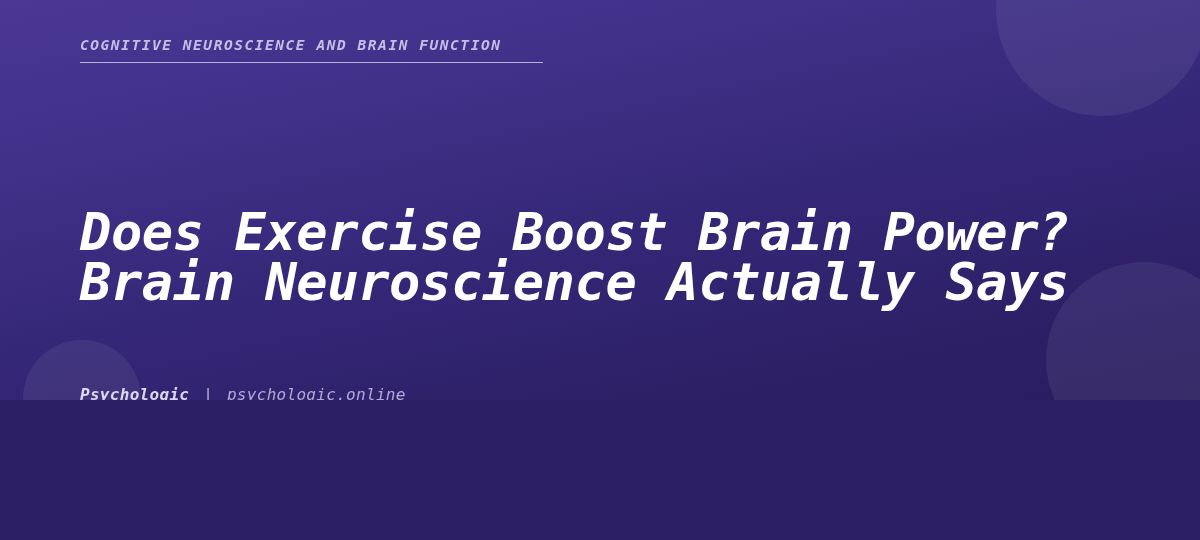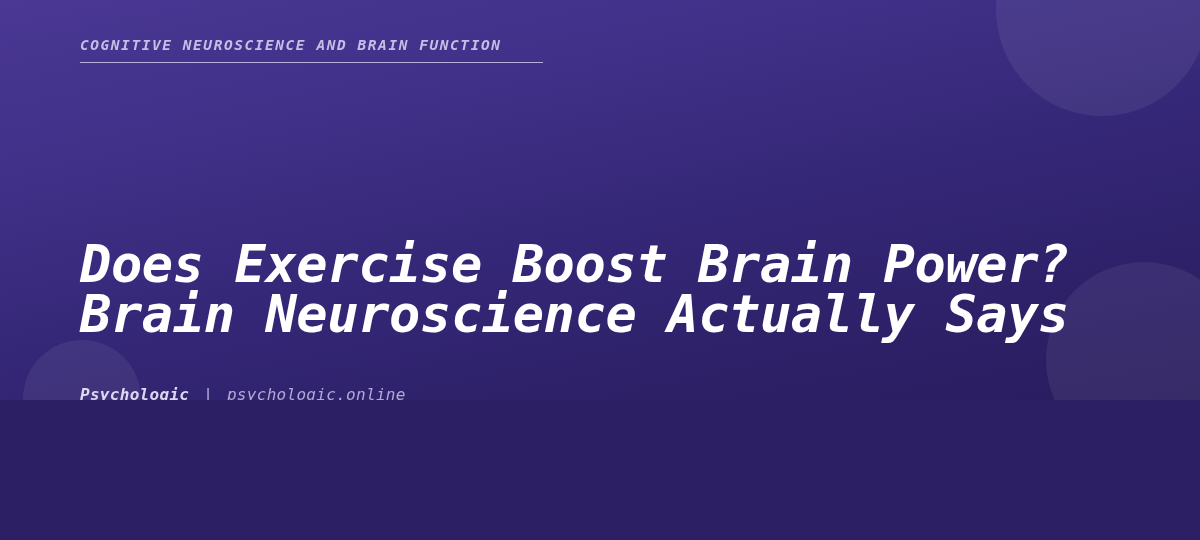--- a/index.html
+++ b/index.html
@@ -79,21 +79,20 @@
     height: 1.5px;
     background: #b9b0dd;
   }
 
   
   .headline {
     position: absolute;
     left: 80px;
     top: 207px;
     width: 1010px;
-    margin-top: 32px;
   }
 
   .headline-line {
     display: block;
     font-family: "DejaVu Sans Mono", monospace;
     font-size: 52px;
     font-weight: bold;
     font-style: italic;
     color: #ffffff;
     line-height: 50px;

